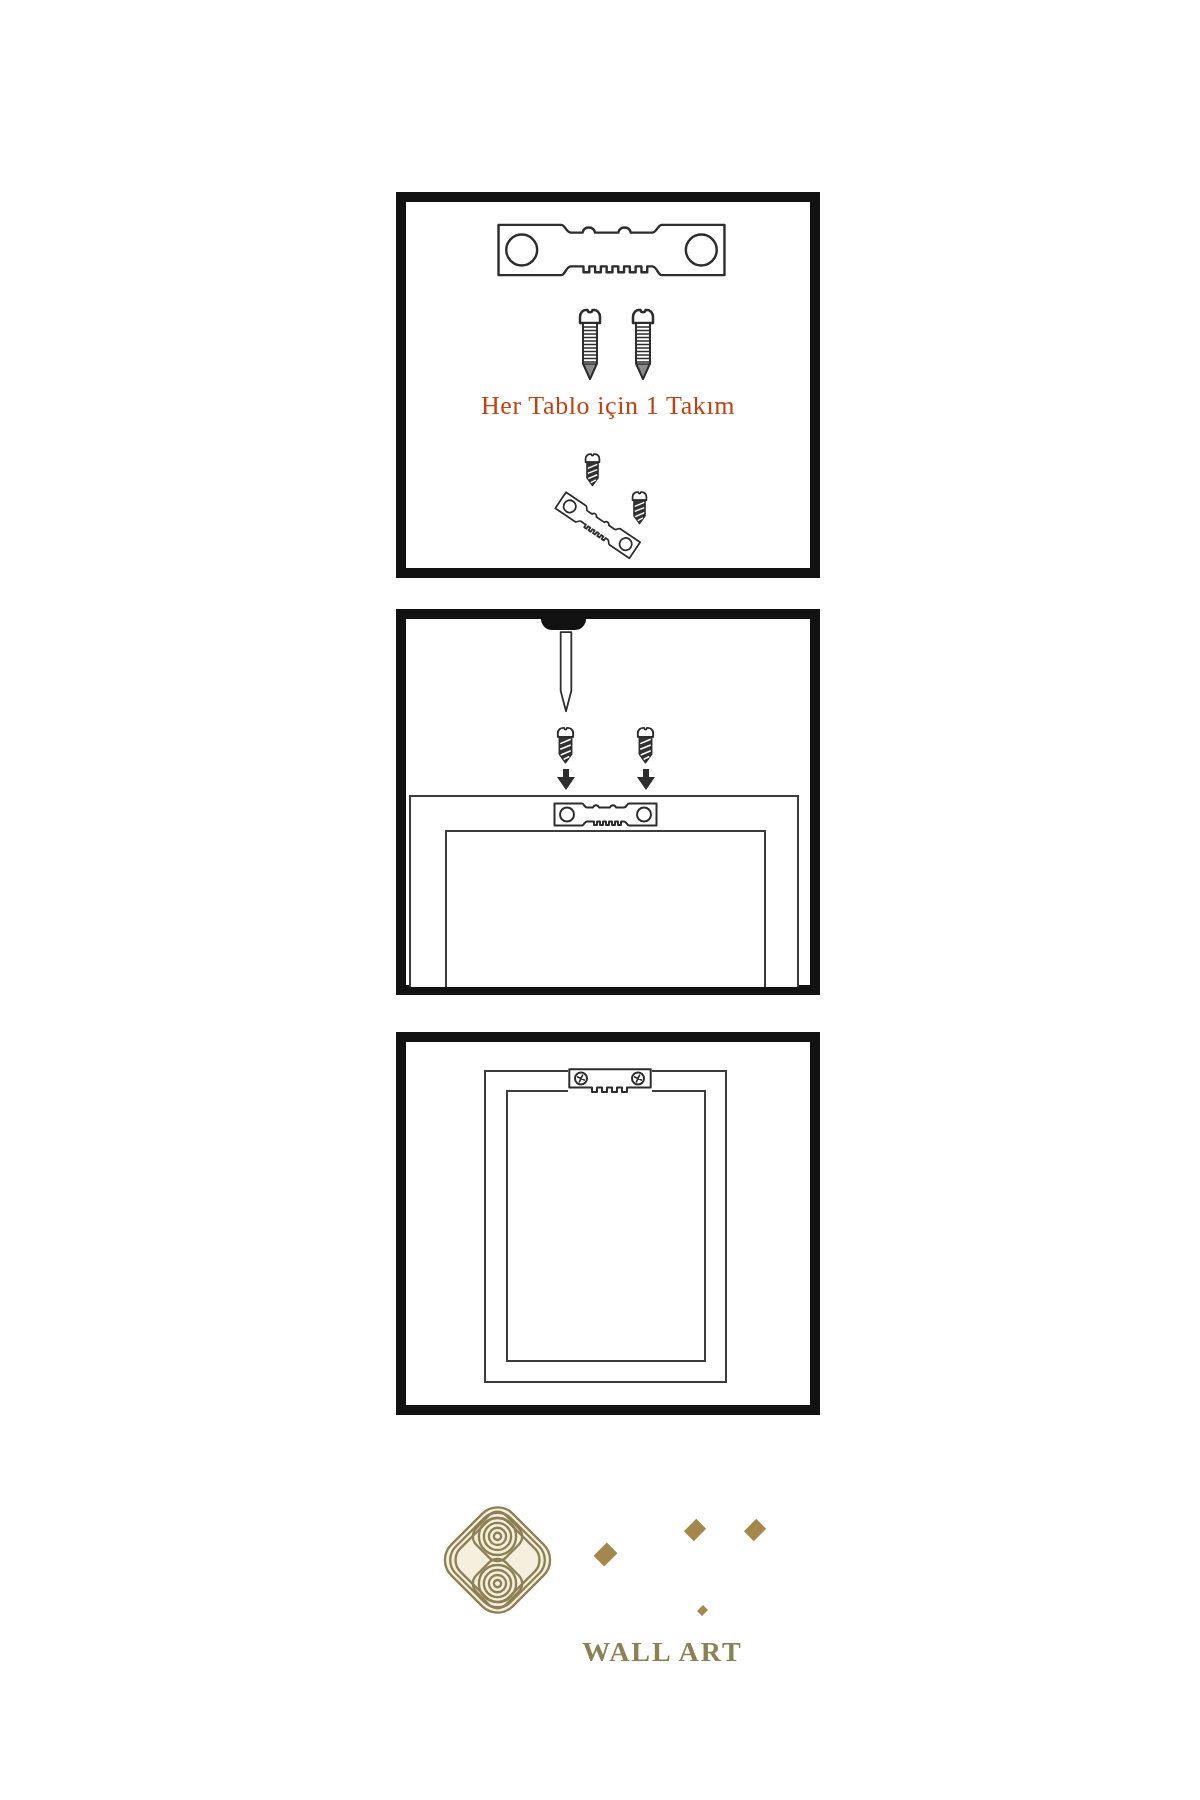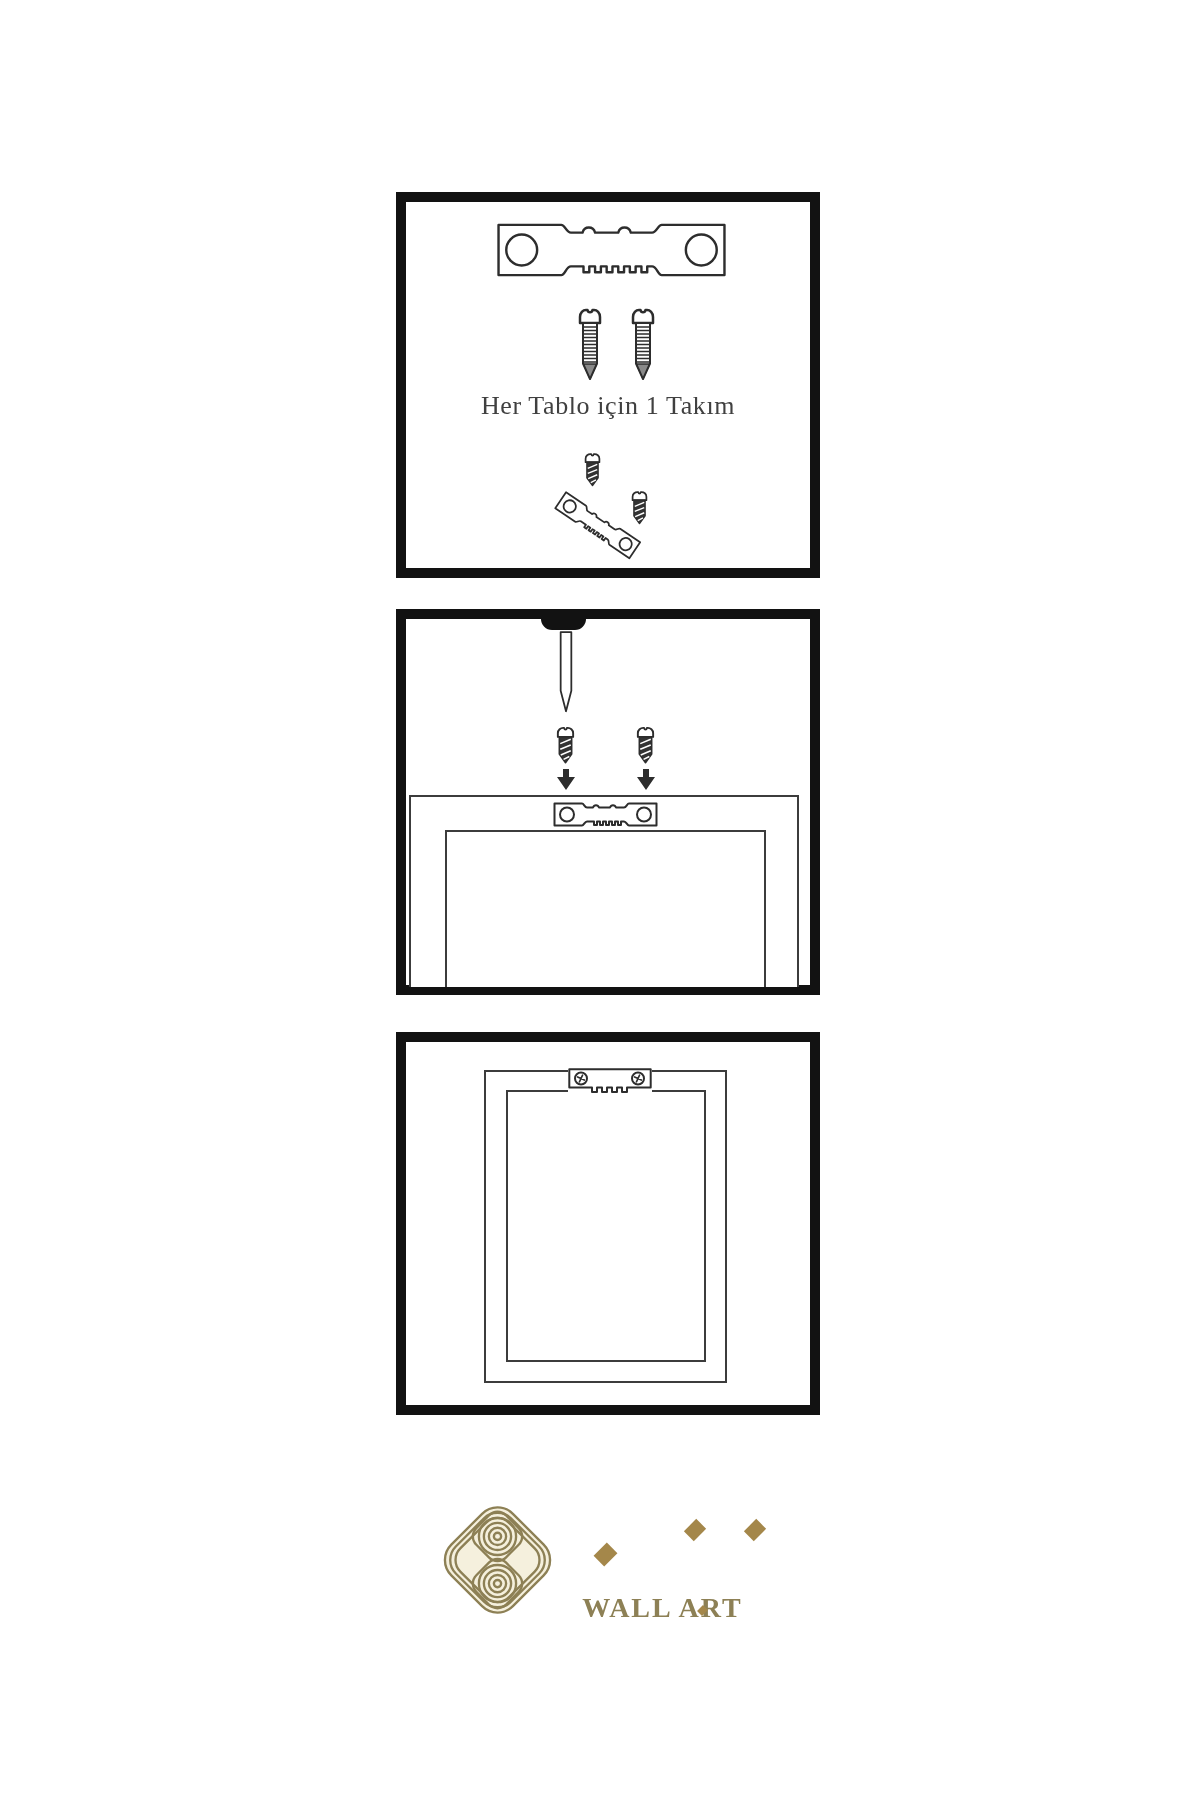--- a/index.html
+++ b/index.html
@@ -11,41 +11,41 @@
   body{background:var(--background);font-family:"Liberation Serif","DejaVu Serif",serif;}
   .page{position:relative;width:1200px;height:1800px;background:var(--background);overflow:hidden;}
 
   .panel{position:absolute;left:396px;width:404px;border:10px solid var(--panel-border);background:#fff;}
   .p1{top:192px;height:366px;}
   .p2{top:609px;height:366px;}
   .p3{top:1032px;height:363px;}
   .abs{position:absolute;}
 
   .caption{position:absolute;left:0;top:189px;width:100%;text-align:center;
-    font-size:26px;letter-spacing:0.6px;color:#404040;white-space:nowrap;}
+    font-size:26px;letter-spacing:0.6px;color:#c2410c;white-space:nowrap;}
 
   
   svg{display:block;overflow:visible;}
   .ln{fill:#ffffff;stroke:var(--ink);stroke-width:2.5;stroke-linejoin:round;}
   .ln2{fill:#ffffff;stroke:var(--ink);stroke-width:2;stroke-linejoin:round;}
   .thread{fill:none;stroke:var(--ink);stroke-width:1.3;}
   .tipfill{fill:#8a8a8a;stroke:var(--ink);stroke-width:1.6;stroke-linejoin:round;}
   .darkfill{fill:var(--screw-dark);stroke:var(--ink);stroke-width:1.6;stroke-linejoin:round;}
   .hatch{fill:none;stroke:#ffffff;stroke-width:1.6;}
   .solid{fill:var(--ink);}
   .cross{fill:none;stroke:var(--ink);stroke-width:1.6;stroke-linecap:round;}
 
   .dome{position:absolute;background:var(--panel-border);border-radius:0 0 26px 26px;}
 
   .frame-open{position:absolute;border:2px solid var(--frame-line);border-bottom:none;background:#fff;}
   .frame-closed{position:absolute;border:2px solid var(--frame-line);background:#fff;}
 
   .goldline{fill:none;stroke:var(--brand-gold);stroke-width:2.6;}
   .brand{position:absolute;color:var(--brand-green);font-weight:700;font-size:104px;line-height:1;letter-spacing:-3px;}
-  .subtitle{position:absolute;color:var(--brand-gold);font-weight:700;font-size:28px;letter-spacing:2px;text-align:center;white-space:nowrap;}
+  .subtitle{position:absolute;color:var(--brand-gold);font-weight:700;font-size:28px;letter-spacing:2px;text-align:center;white-space:nowrap;margin-top:44px;}
   .diamond{position:absolute;background:var(--diamond-gold);}
 </style>
 </head>
 <body>
 
 <div class="page">
 
   <div class="panel p1">
 
     <svg class="abs" style="left:87px;top:20px" width="237" height="56" viewBox="0 0 240 58">

